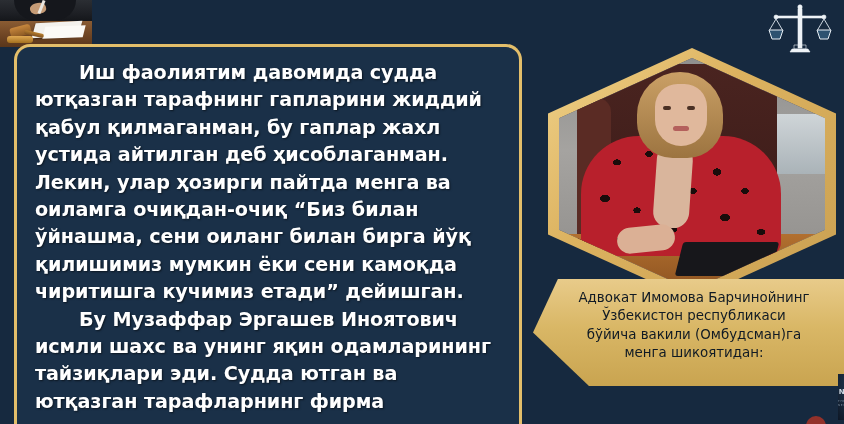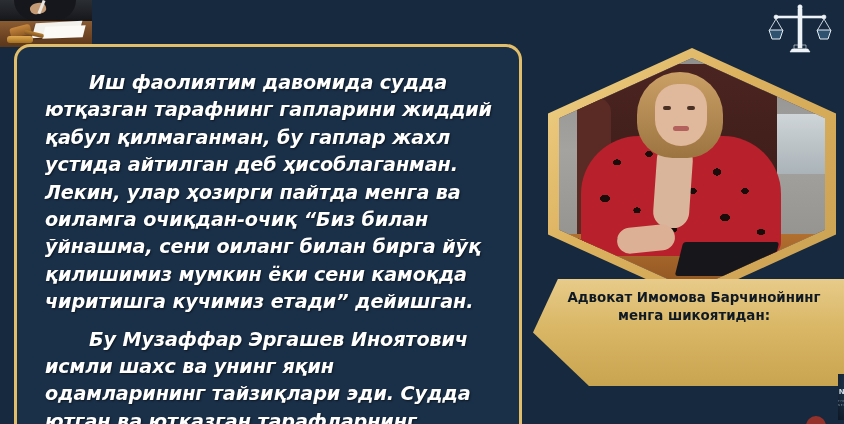--- a/index.html
+++ b/index.html
@@ -123,23 +123,22 @@
     right: 14px;
     top: 12px;
     color: #ffffff;
     font-size: 19.2px;
     line-height: 27.4px;
     font-weight: bold;
     text-shadow: 1px 1px 2px rgba(0,0,0,.55);
     letter-spacing: -0.1px;
   }
   .quote-inner p {
-    margin: 10px;
+    margin: 0;
     text-indent: 44px;
-    font-style: italic;
   }
 
   
   .portrait-wrap {
     position: absolute;
     left: 548px;
     top: 48px;
     width: 288px;
     height: 252px;
   }
@@ -259,21 +258,21 @@
   }
   .caption-text {
     position: absolute;
     left: 548px;
     top: 289px;
     width: 292px;
     text-align: center;
     color: #101a24;
     font-size: 13.4px;
     line-height: 18.3px;
-    font-weight: bold;
+    font-weight: normal;
   }
 
   
   .negativ {
     position: absolute;
     left: 838px;
     top: 374px;
     width: 46px;
     height: 46px;
     background: radial-gradient(ellipse at 50% 28%, #33506e 0%, #1d3046 50%, #0d1624 100%);
@@ -369,20 +368,22 @@
       <div class="ph-mouth"></div>
       <div class="ph-hand-l"></div>
       <div class="ph-desk-item"></div>
       <div class="ph-desk-cup"></div>
     </div>
   </div>
 
   <div class="caption-banner"></div>
   <div class="caption-text">
     <div>Адвокат Имомова Барчинойнинг</div>
+    <div>Ўзбекистон республикаси</div>
+    <div>бўйича вакили (Омбудсман)га</div>
     <div>менга шикоятидан:</div>
   </div>
 
   <div class="negativ">
     <div class="nv-main">NEGATIV</div>
     <div class="nv-sub">THE NEGATIVE WAY NEWS</div>
   </div>
   <div class="negativ-dot"></div>
 
 </div>

